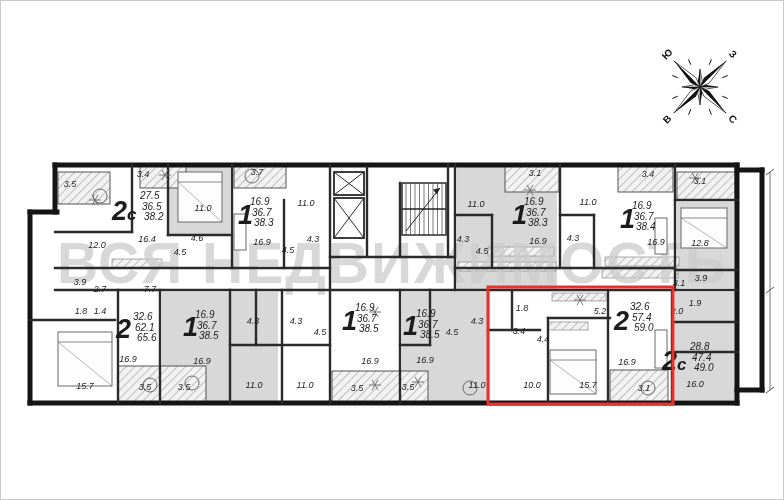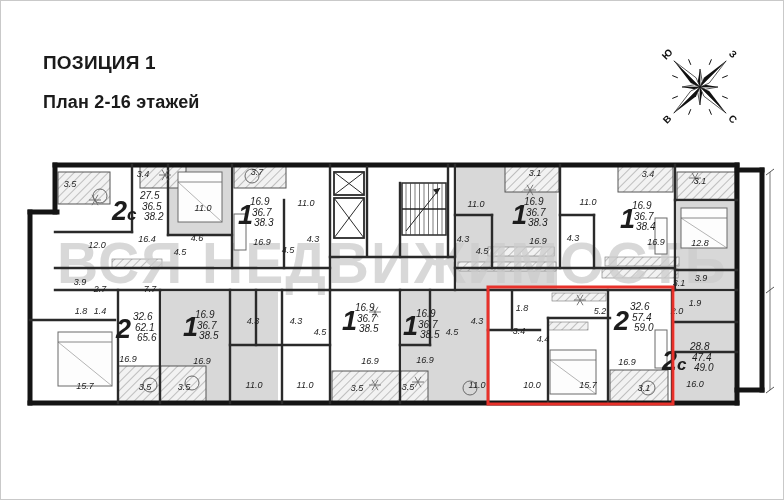--- a/index.html
+++ b/index.html
@@ -8,22 +8,20 @@
   .hdr{position:absolute;left:43px;font-weight:bold;color:#1b1b1b;letter-spacing:0.2px;}
   #title{top:52px;font-size:19px;}
   #subtitle{top:92px;font-size:18px;}
   #plan-svg{position:absolute;left:0;top:0;}
   #compass-svg{position:absolute;left:645px;top:40px;}
 </style>
 </head>
 <body>
 
 <div id="page">
-  <div id="title" class="hdr">ПОЗИЦИЯ 1</div>
-  <div id="subtitle" class="hdr">План 2-16 этажей</div>
   <svg id="compass-svg" width="115" height="100" viewBox="0 0 115 100">
       <path d="M 55 47 L 52.75236043950453 41.43689687259928 L 55 29 Z" fill="#111"></path>
       <path d="M 55 47 L 57.24763956049547 41.43689687259928 L 55 29 Z" fill="#fff" stroke="#111" stroke-width="0.7"></path>
       <path d="M 55 47 L 60.56310312740072 44.75236043950453 L 73 47 Z" fill="#111"></path>
       <path d="M 55 47 L 60.56310312740072 49.24763956049547 L 73 47 Z" fill="#fff" stroke="#111" stroke-width="0.7"></path>
       <path d="M 55 47 L 57.24763956049547 52.56310312740072 L 55 65 Z" fill="#111"></path>
       <path d="M 55 47 L 52.75236043950453 52.56310312740072 L 55 65 Z" fill="#fff" stroke="#111" stroke-width="0.7"></path>
       <path d="M 55 47 L 49.43689687259928 49.24763956049547 L 37 47 Z" fill="#111"></path>
       <path d="M 55 47 L 49.43689687259928 44.75236043950453 L 37 47 Z" fill="#fff" stroke="#111" stroke-width="0.7"></path>
       <path d="M 55 47 L 58.907311284892735 37.7949514654756 L 81.16295090390226 20.83704909609774 Z" fill="#111"></path>

